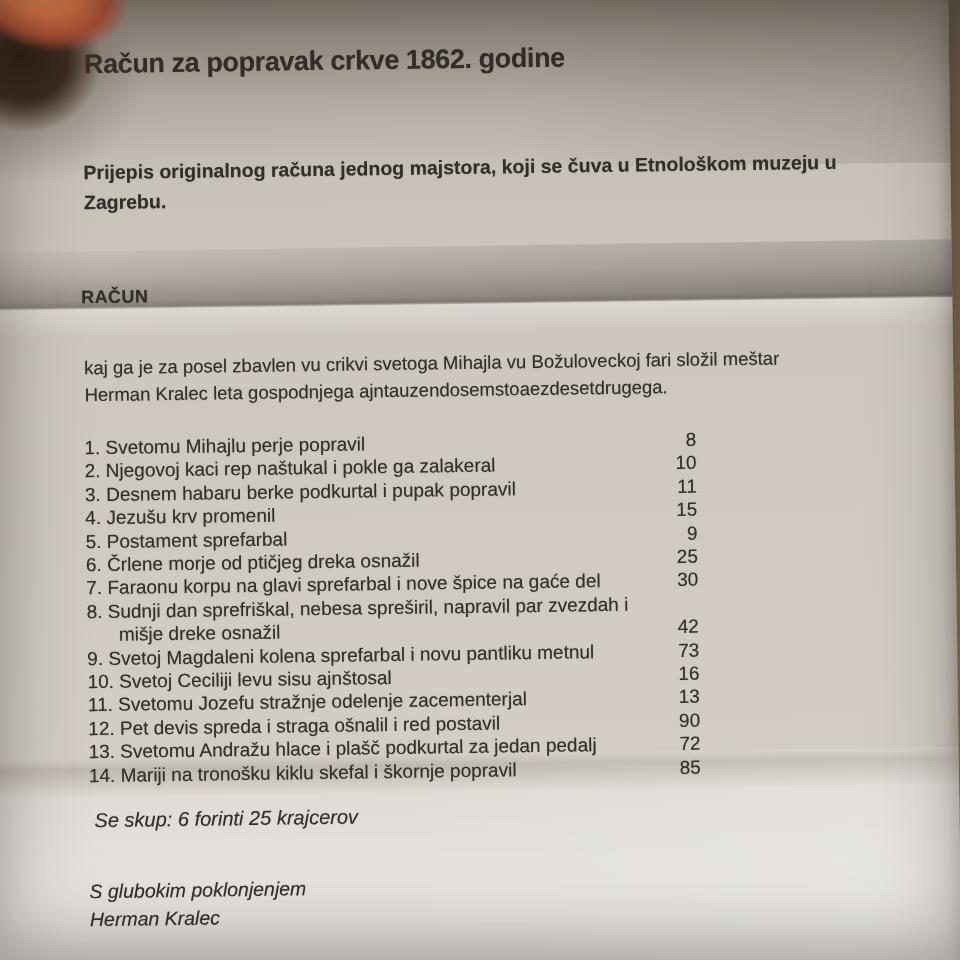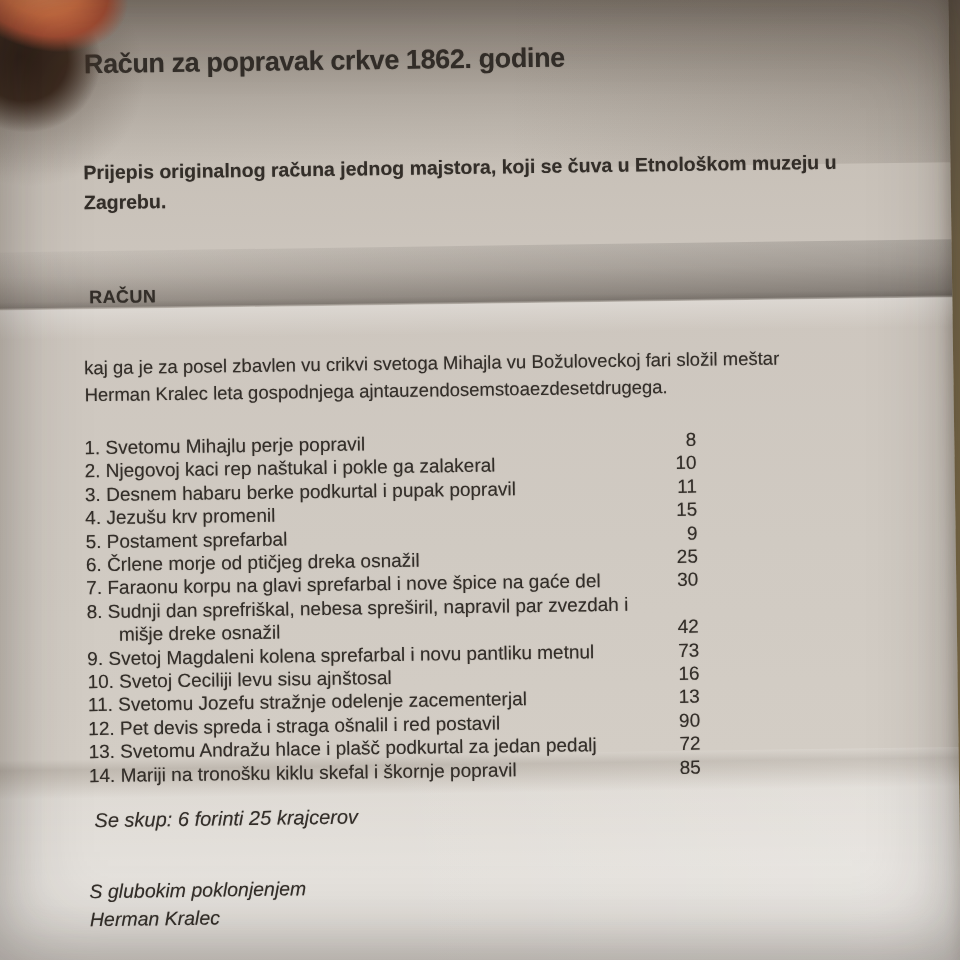--- a/index.html
+++ b/index.html
@@ -36,21 +36,21 @@
     top:780px;height:262px;
     background:
       linear-gradient(to right, rgba(255,255,255,0) 40%, rgba(255,255,255,0.16) 100%),
       linear-gradient(to bottom, rgba(0,0,0,0) 0%, rgba(122,112,101,0.22) 4%, rgba(140,130,119,0.16) 7%, rgba(255,255,255,0.28) 15%, rgba(255,255,255,0.40) 48%, rgba(255,255,255,0.30) 100%);
   }
   
   .content{position:absolute;left:30px;top:26px;width:960px;height:1000px;color:#332e29;}
   .content .blk{position:absolute;}
   .doc-title{left:90px;top:44px;font-size:27px;font-weight:bold;letter-spacing:-0.4px;}
   .doc-intro{left:88px;top:152px;width:800px;font-size:19.5px;font-weight:bold;line-height:30px;white-space:pre-line;}
-  .doc-heading{left:92px;top:282px;font-size:18px;font-weight:bold;letter-spacing:0.4px;}
+  .doc-heading{left:84px;top:282px;font-size:18px;font-weight:bold;letter-spacing:0.4px;}
   .doc-preamble{left:86px;top:350px;width:800px;font-size:18.5px;line-height:26.5px;white-space:pre-line;}
   .items{left:85px;top:431px;width:612px;font-size:19px;line-height:23.4px;}
   .row{display:flex;align-items:flex-end;}
   .row-text{flex:1;padding-left:32px;text-indent:-32px;white-space:pre;}
   .row-amount{width:44px;text-align:right;align-self:flex-end;}
   .doc-total{left:90px;top:804px;font-size:20px;font-style:italic;}
   .doc-closing{left:84px;top:872px;font-size:19.5px;font-style:italic;line-height:28px;}
   .content .blk, .items{text-shadow:0 0 1px rgba(51,46,41,0.45);}
   
   .finger-blob{position:absolute;border-radius:50%;pointer-events:none;}

